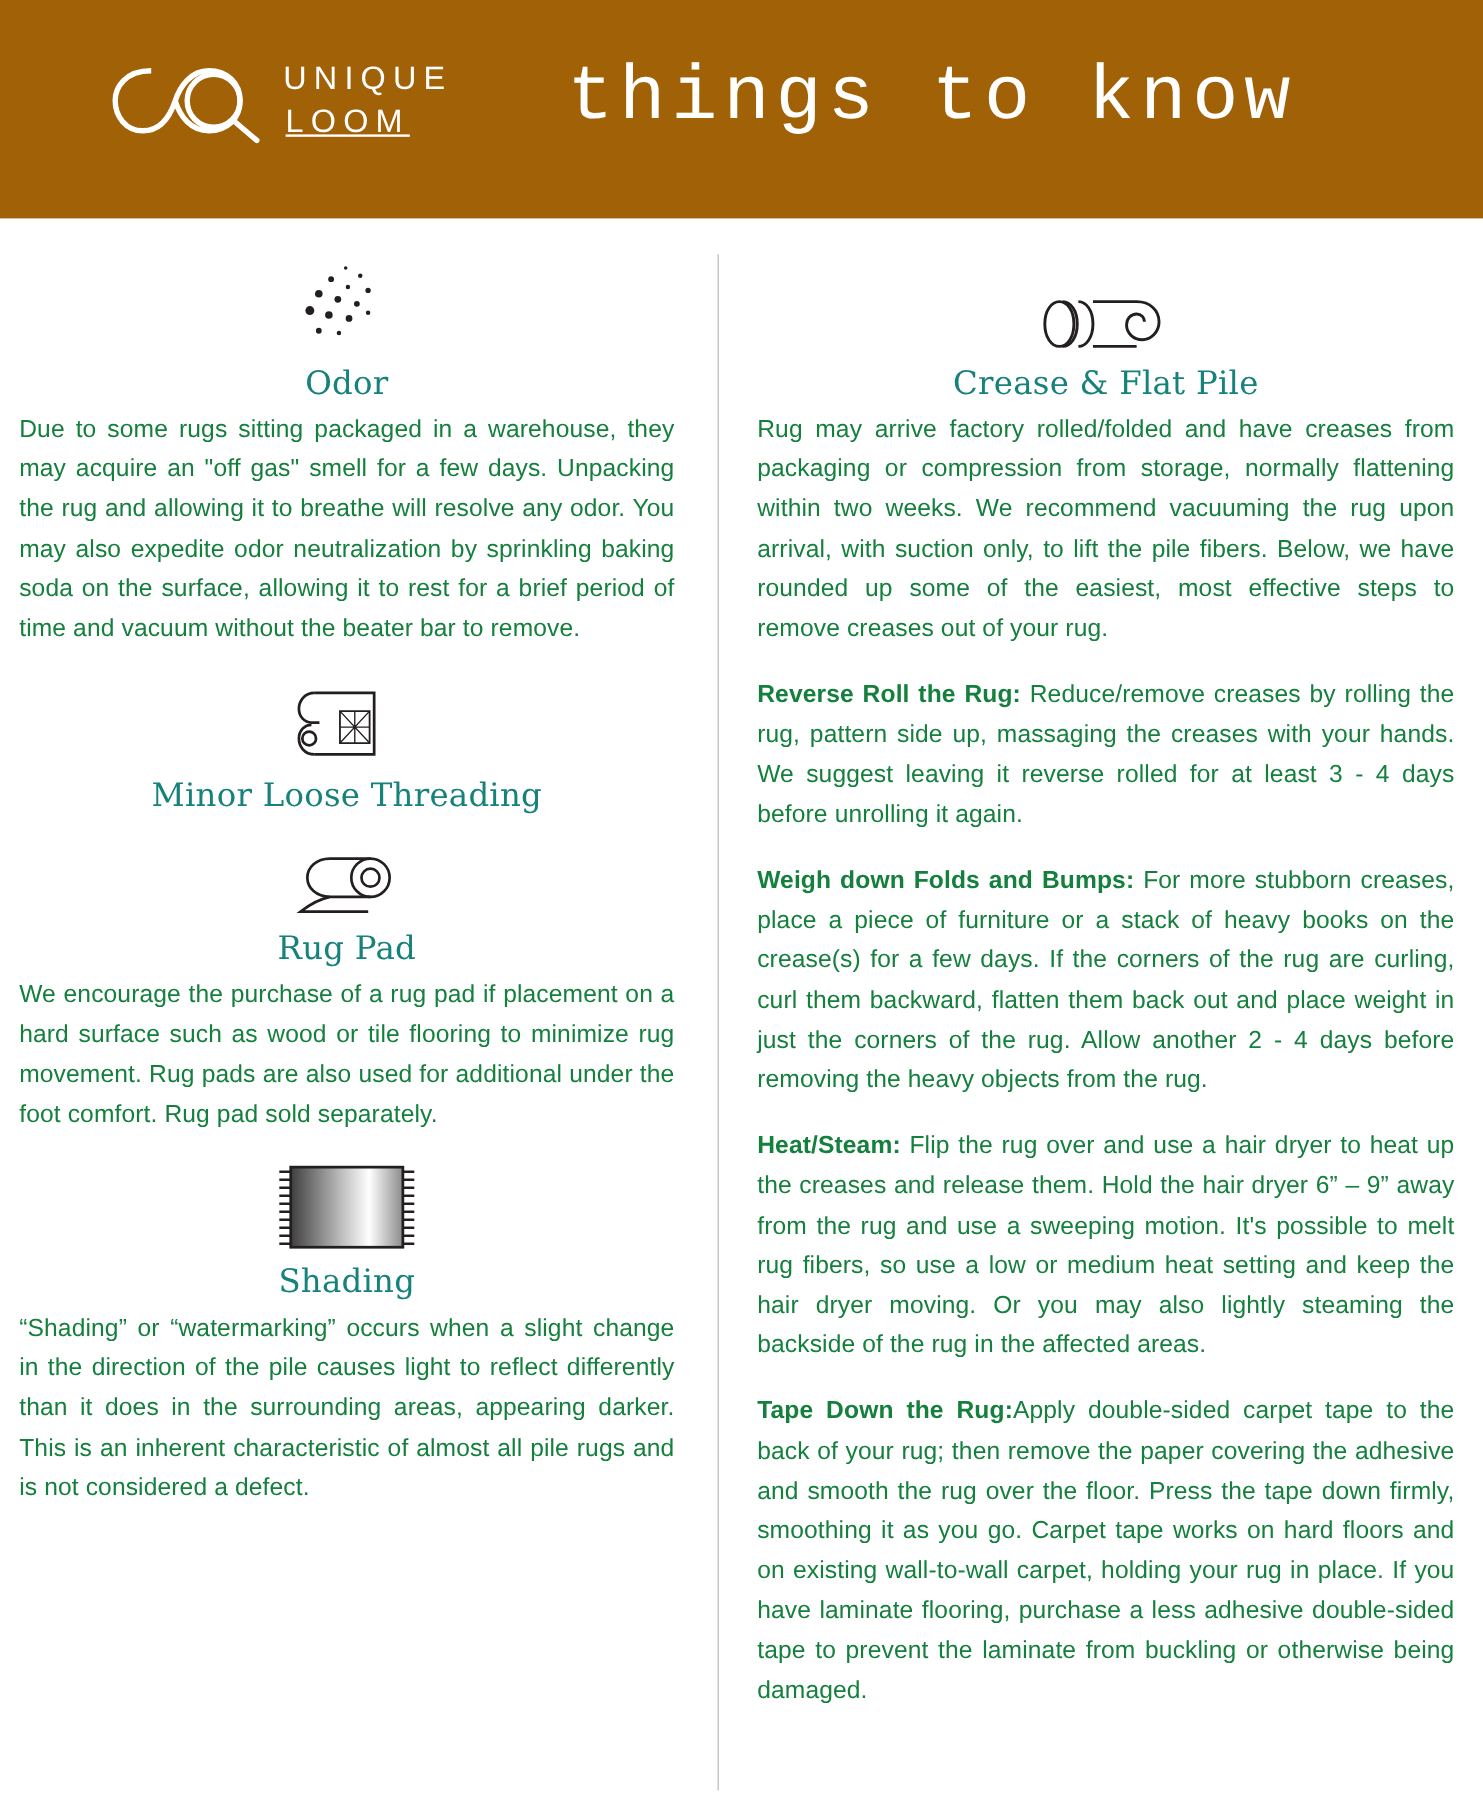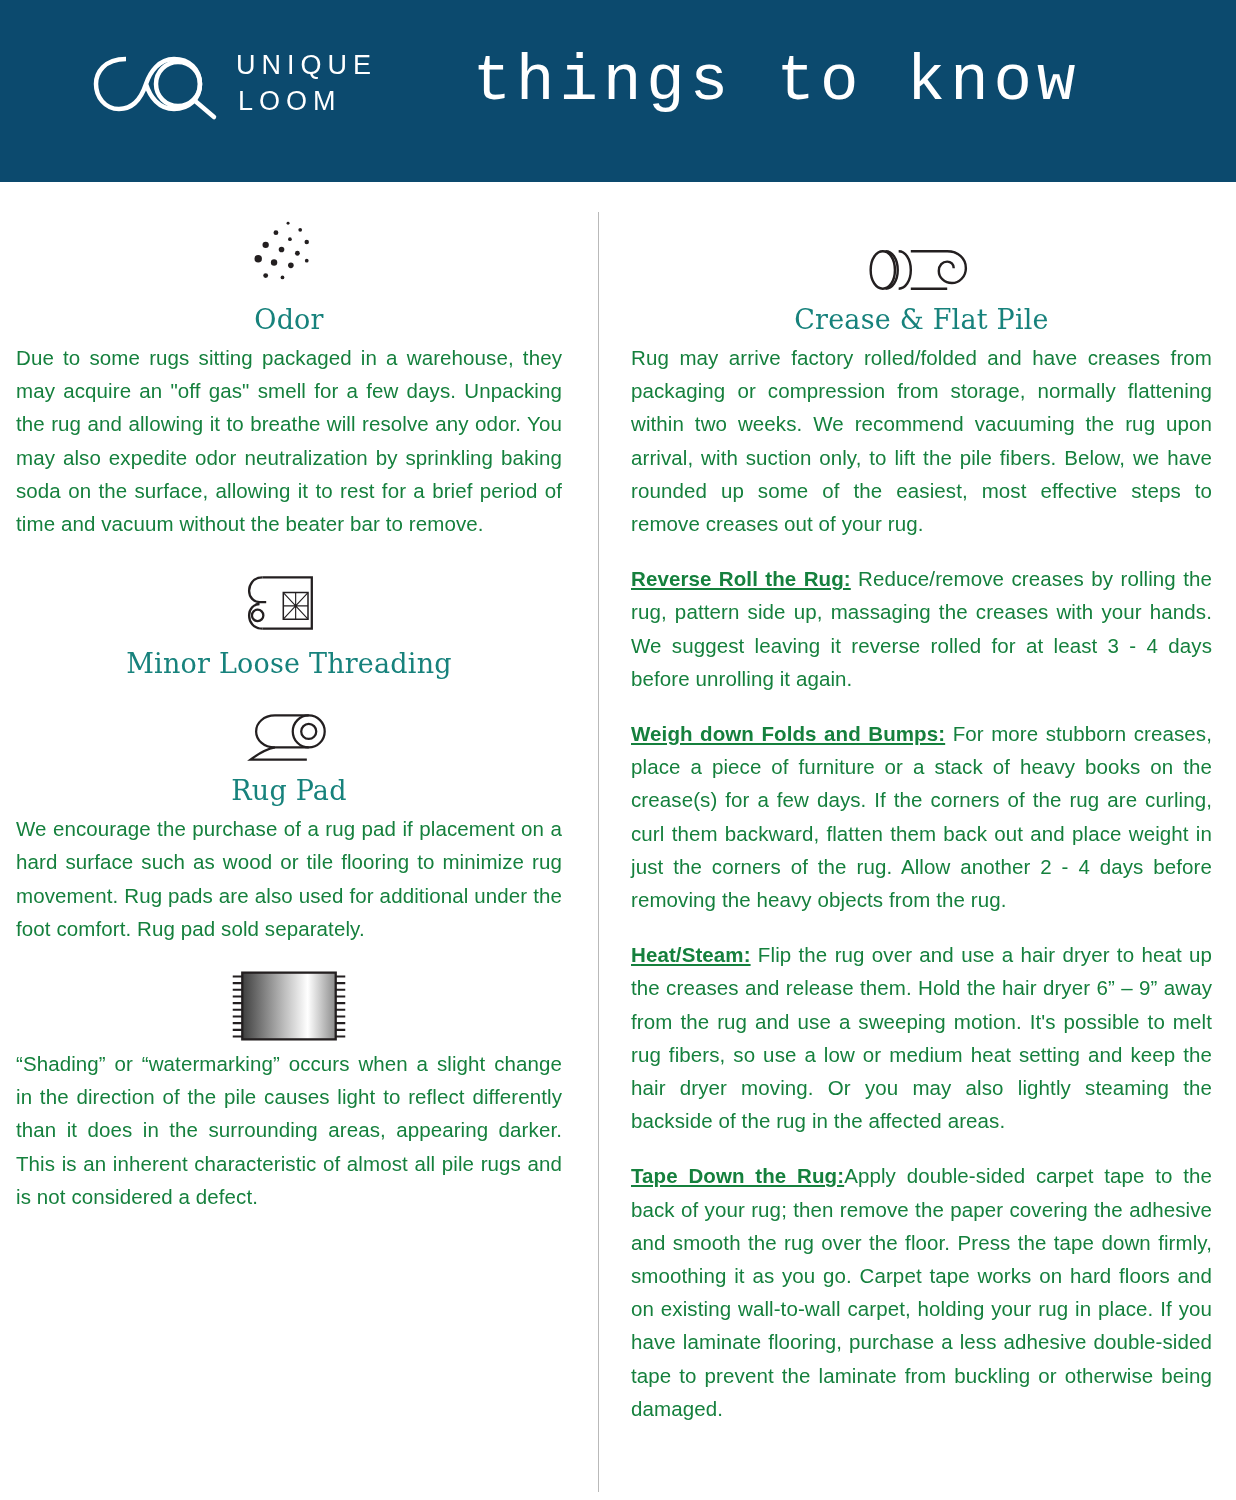--- a/index.html
+++ b/index.html
@@ -13,21 +13,21 @@
     height: 1500px;
     font-family: "Liberation Sans", sans-serif;
     color: #231f20;
     overflow: hidden;
   }
 
   
   .header {
     width: 100%;
     height: 182px;
-    background: #0c4a6e;
+    background: #a16207;
     display: flex;
     align-items: center;
     padding: 0 40px 15px 90px;
   }
   .brand {
     display: flex;
     align-items: center;
     flex: 0 0 auto;
   }
   .brand-mark {
@@ -38,21 +38,21 @@
   .brand-words {
     margin-left: 16px;
     color: #ffffff;
     font-family: "Liberation Sans", sans-serif;
     font-size: 27px;
     letter-spacing: 6px;
     line-height: 1.32;
     font-weight: 400;
   }
   .brand-words div { white-space: nowrap; }
-  .brand-words .l2 { padding-left: 2px; }
+  .brand-words .l2 { padding-left: 2px; text-decoration: underline; }
 
   .header-title {
     flex: 1 1 auto;
     text-align: center;
     color: #ffffff;
     font-family: Liberation Mono, monospace;
     font-size: 64px;
     letter-spacing: 5px;
     font-weight: 400;
     padding-right: 20px;
@@ -110,21 +110,20 @@
     line-height: 1.62;
     color: #15803d;
     margin: 0 0 18px 0;
     text-align: justify;
     text-justify: inter-word;
     letter-spacing: 0.1px;
   }
   .col-right p.body { margin-bottom: 22px; }
   .lead-in {
     font-weight: bold;
-    text-decoration: underline;
   }
 
   svg { display: block; }
 </style>
 </head>
 <body>
 
 <div class="header">
   <div class="brand">
     <span class="brand-mark">
@@ -215,20 +214,21 @@
               <stop offset="100%" stop-color="#8a8a8a"></stop>
             </linearGradient>
           </defs>
           <rect x="16" y="8" width="98" height="70" fill="url(#shadeGrad)" stroke="#231f20" stroke-width="2.4"></rect>
           <g stroke="#231f20" stroke-width="2.2">
             <path d="M16 12 h-10 M16 19 h-10 M16 26 h-10 M16 33 h-10 M16 40 h-10 M16 47 h-10 M16 54 h-10 M16 61 h-10 M16 68 h-10 M16 75 h-10"></path>
             <path d="M114 12 h10 M114 19 h10 M114 26 h10 M114 33 h10 M114 40 h10 M114 47 h10 M114 54 h10 M114 61 h10 M114 68 h10 M114 75 h10"></path>
           </g>
         </svg>
       </div>
+      <div class="sect-title">Shading</div>
       <p class="body">“Shading” or “watermarking” occurs when a slight change in the direction of the pile causes light to reflect differently than it does in the surrounding areas, appearing darker. This is an inherent characteristic of almost all pile rugs and is not considered a defect.</p>
     </div>
 
   </div>
 
   <div class="divider"></div>
 
   <div class="col col-right">
     <div class="icon-wrap">
       <svg viewBox="0 0 130 60" width="122" height="56" aria-hidden="true">

